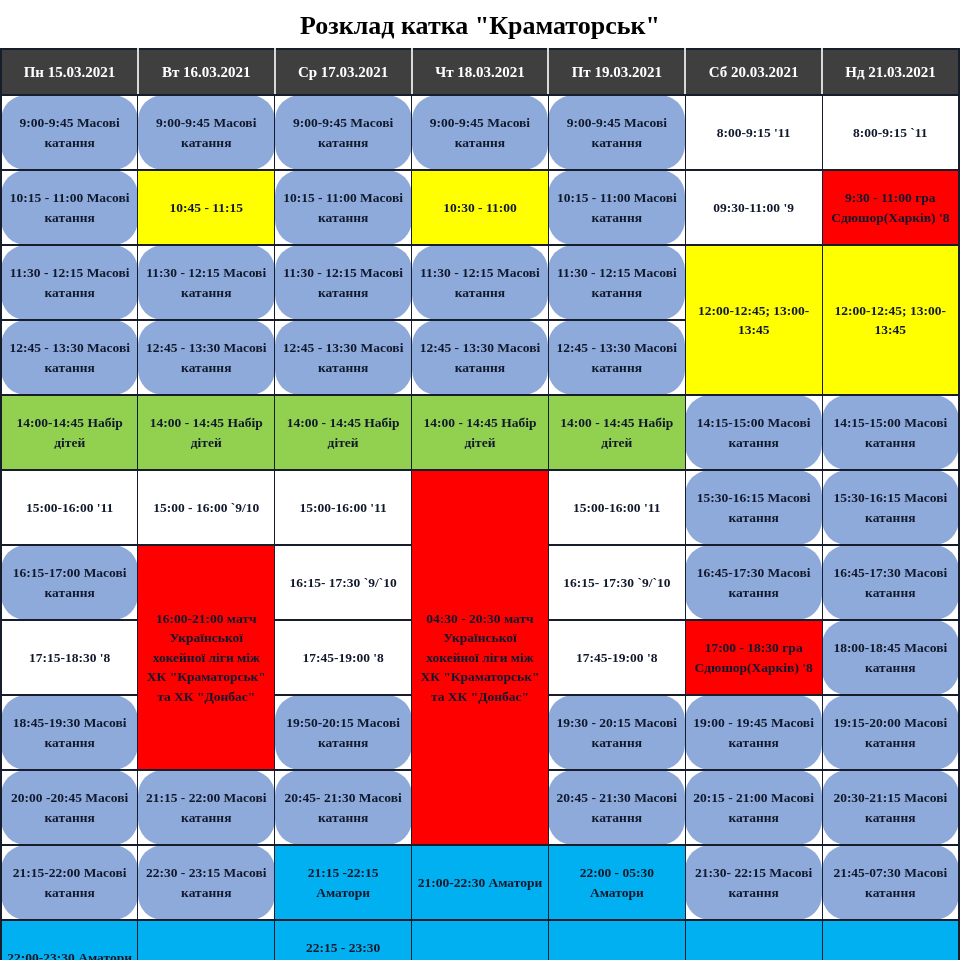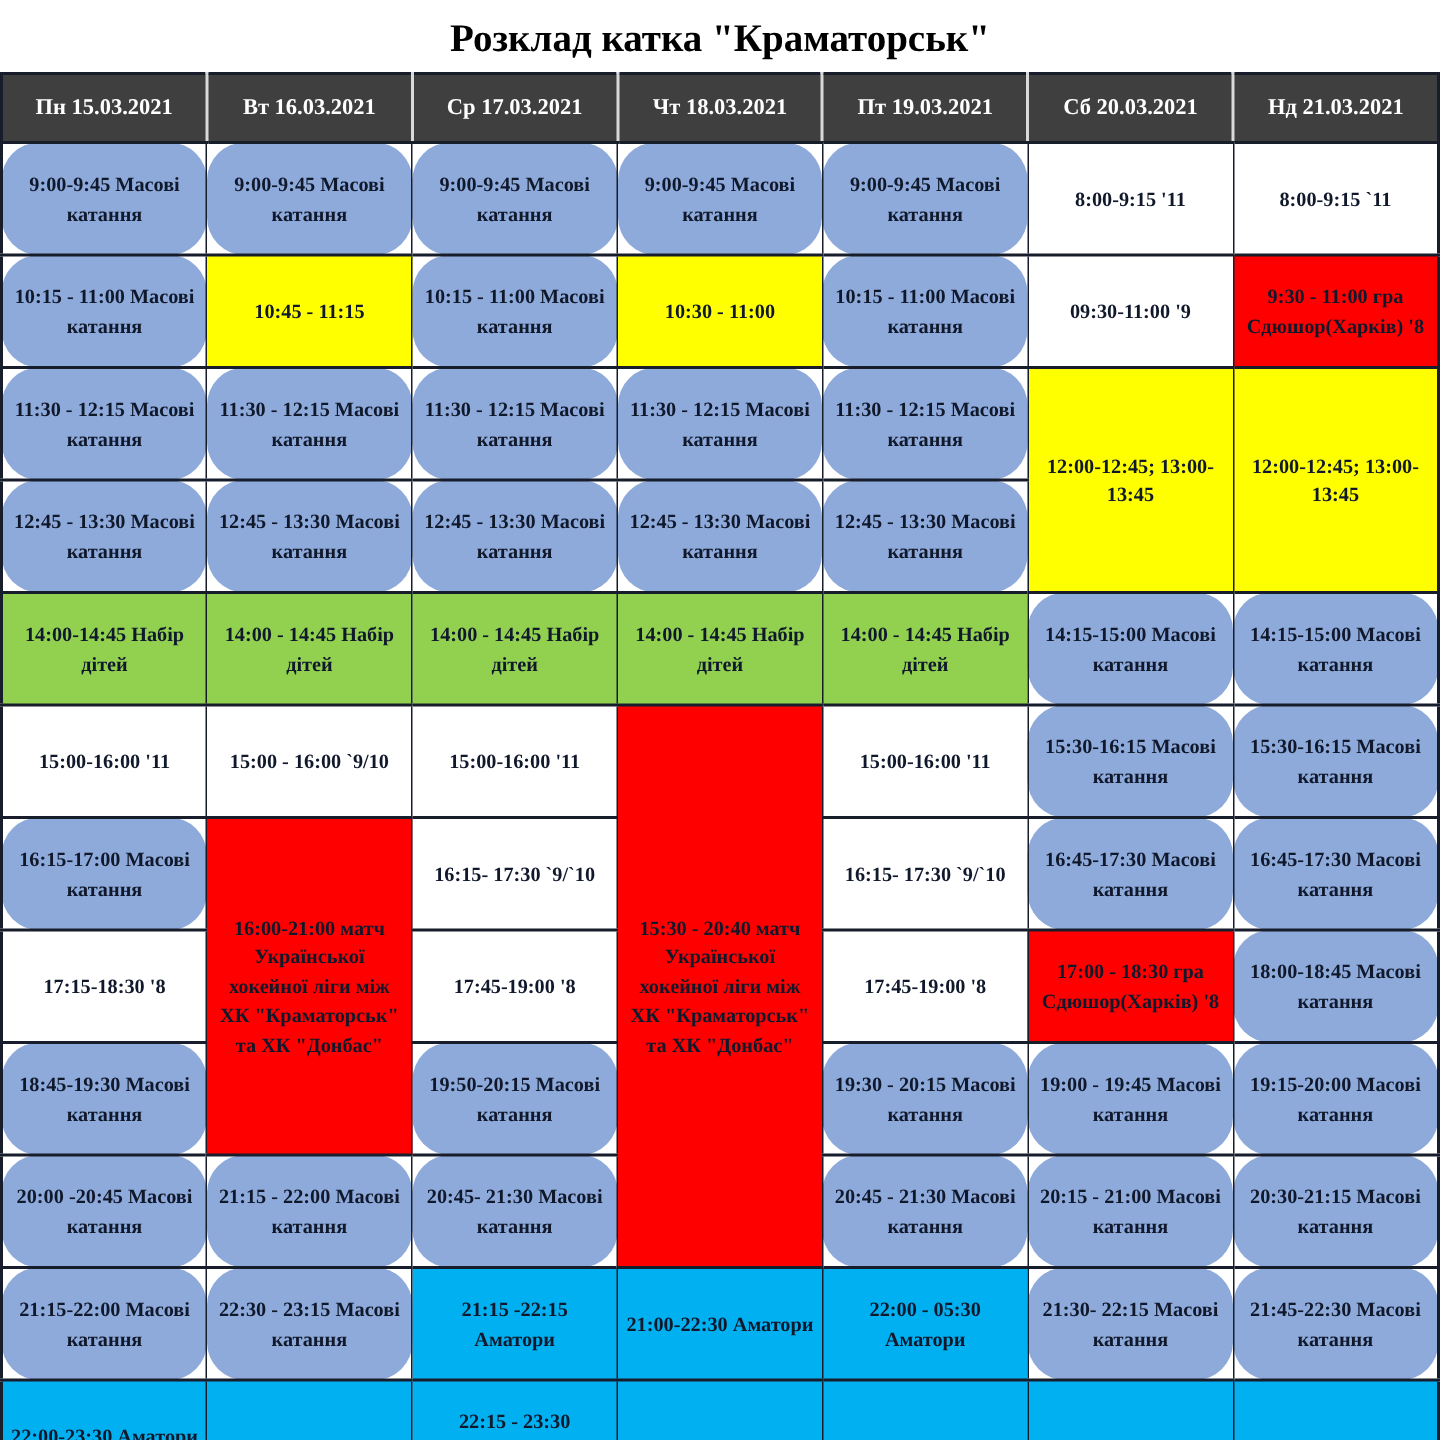--- a/index.html
+++ b/index.html
@@ -99,21 +99,21 @@
         <td class="c-green">14:00 - 14:45 Набір дітей</td>
         <td class="c-green">14:00 - 14:45 Набір дітей</td>
         <td class="c-green">14:00 - 14:45 Набір дітей</td>
         <td class="c-blue">14:15-15:00 Масові катання</td>
         <td class="c-blue">14:15-15:00 Масові катання</td>
       </tr>
       <tr>
         <td class="c-white">15:00-16:00 '11</td>
         <td class="c-white">15:00 - 16:00 `9/10</td>
         <td class="c-white">15:00-16:00 '11</td>
-        <td rowspan="5" class="c-red">15:30 - 20:40 матч Української хокейної ліги між ХК "Краматорськ" та ХК "Донбас"</td>
+        <td rowspan="5" class="c-red">04:30 - 20:30 матч Української хокейної ліги між ХК "Краматорськ" та ХК "Донбас"</td>
         <td class="c-white">15:00-16:00 '11</td>
         <td class="c-blue">15:30-16:15 Масові катання</td>
         <td class="c-blue">15:30-16:15 Масові катання</td>
       </tr>
       <tr>
         <td class="c-blue">16:15-17:00  Масові катання</td>
         <td rowspan="3" class="c-red">16:00-21:00  матч Української хокейної ліги між ХК "Краматорськ" та ХК "Донбас"</td>
         <td class="c-white">16:15- 17:30 `9/`10</td>
         <td class="c-white">16:15- 17:30 `9/`10</td>
         <td class="c-blue">16:45-17:30 Масові катання</td>
@@ -141,21 +141,21 @@
         <td class="c-blue">20:15 - 21:00 Масові катання</td>
         <td class="c-blue">20:30-21:15 Масові катання</td>
       </tr>
       <tr>
         <td class="c-blue">21:15-22:00 Масові катання</td>
         <td class="c-blue">22:30 - 23:15 Масові катання</td>
         <td class="c-cyan">21:15 -22:15 Аматори</td>
         <td class="c-cyan">21:00-22:30 Аматори</td>
         <td class="c-cyan">22:00 - 05:30 Аматори</td>
         <td class="c-blue">21:30- 22:15 Масові катання</td>
-        <td class="c-blue">21:45-22:30 Масові катання</td>
+        <td class="c-blue">21:45-07:30 Масові катання</td>
       </tr>
       <tr>
         <td class="c-cyan">22:00-23:30  Аматори</td>
         <td class="c-cyan"></td>
         <td class="c-cyan">22:15 - 23:30 Аматори</td>
         <td class="c-cyan"></td>
         <td class="c-cyan"></td>
         <td class="c-cyan"></td>
         <td class="c-cyan"></td>
       </tr>

